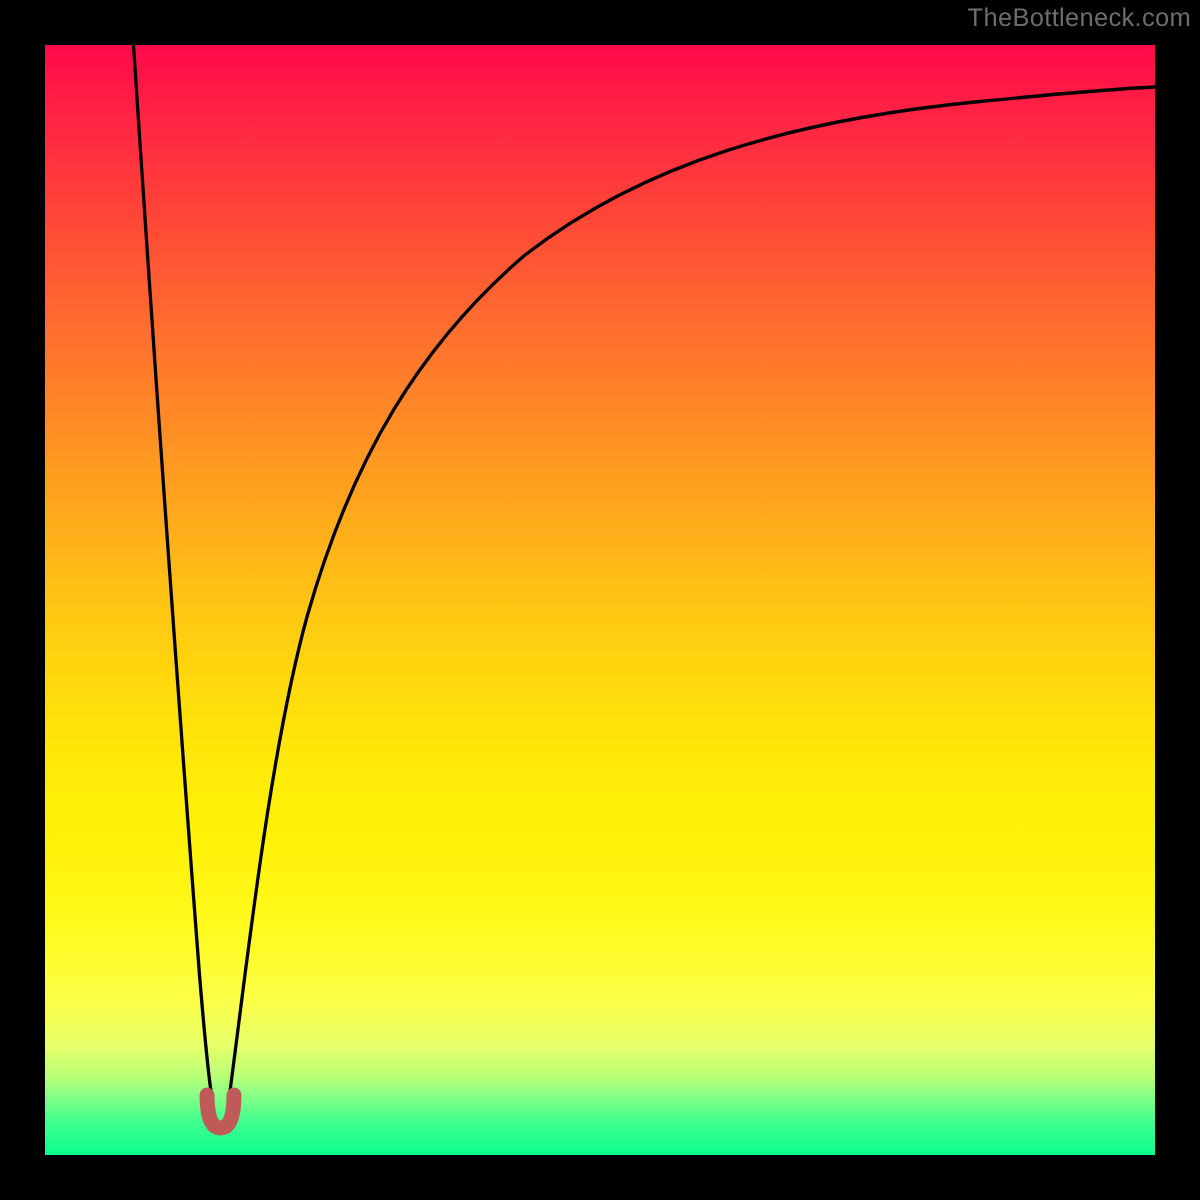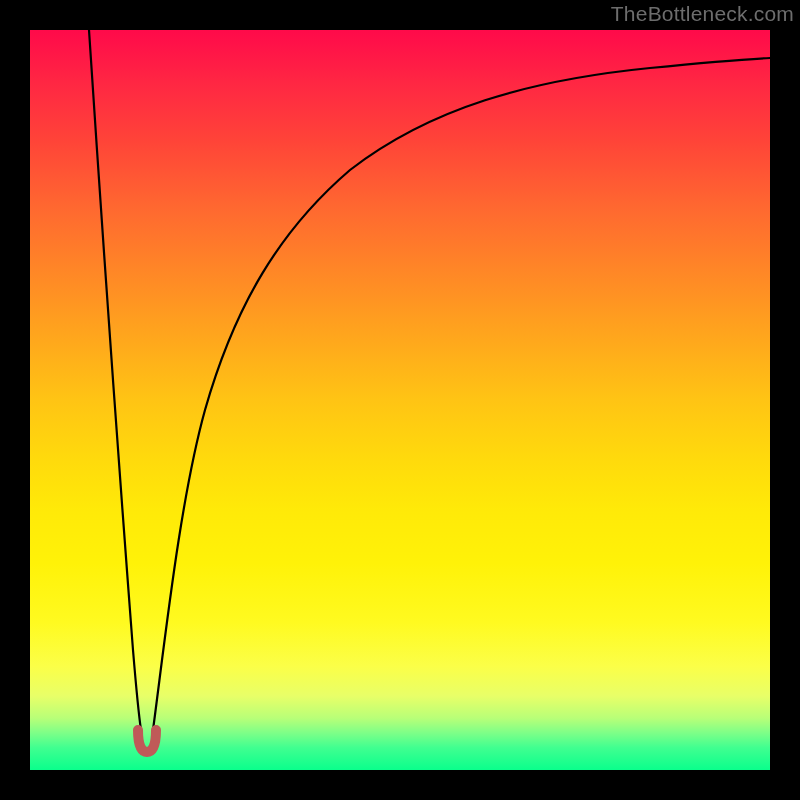--- a/index.html
+++ b/index.html
@@ -60,21 +60,21 @@
     top: 0;
     width: 100%;
     height: 100%;
     overflow: visible;
   }
   .watermark {
     position: absolute;
     top: 2px;
     right: 6px;
     color: #6d6d6d;
-    font-size: 21px;
+    font-size: 17px;
     font-weight: 500;
     letter-spacing: 0.2px;
     user-select: none;
   }
 </style>
 </head>
 <body>
 
 <div class="frame">
 

